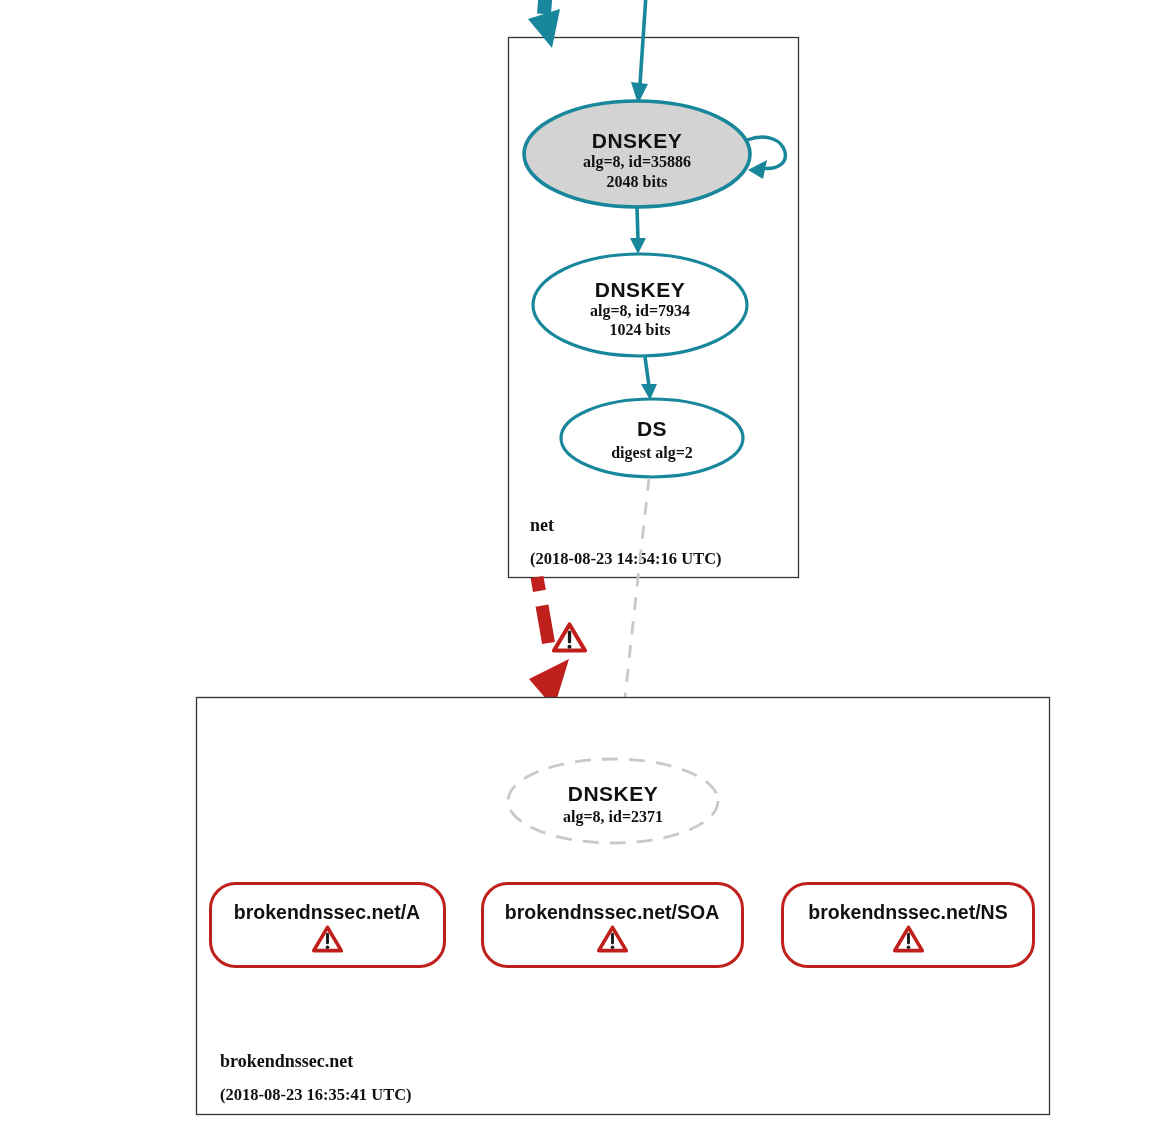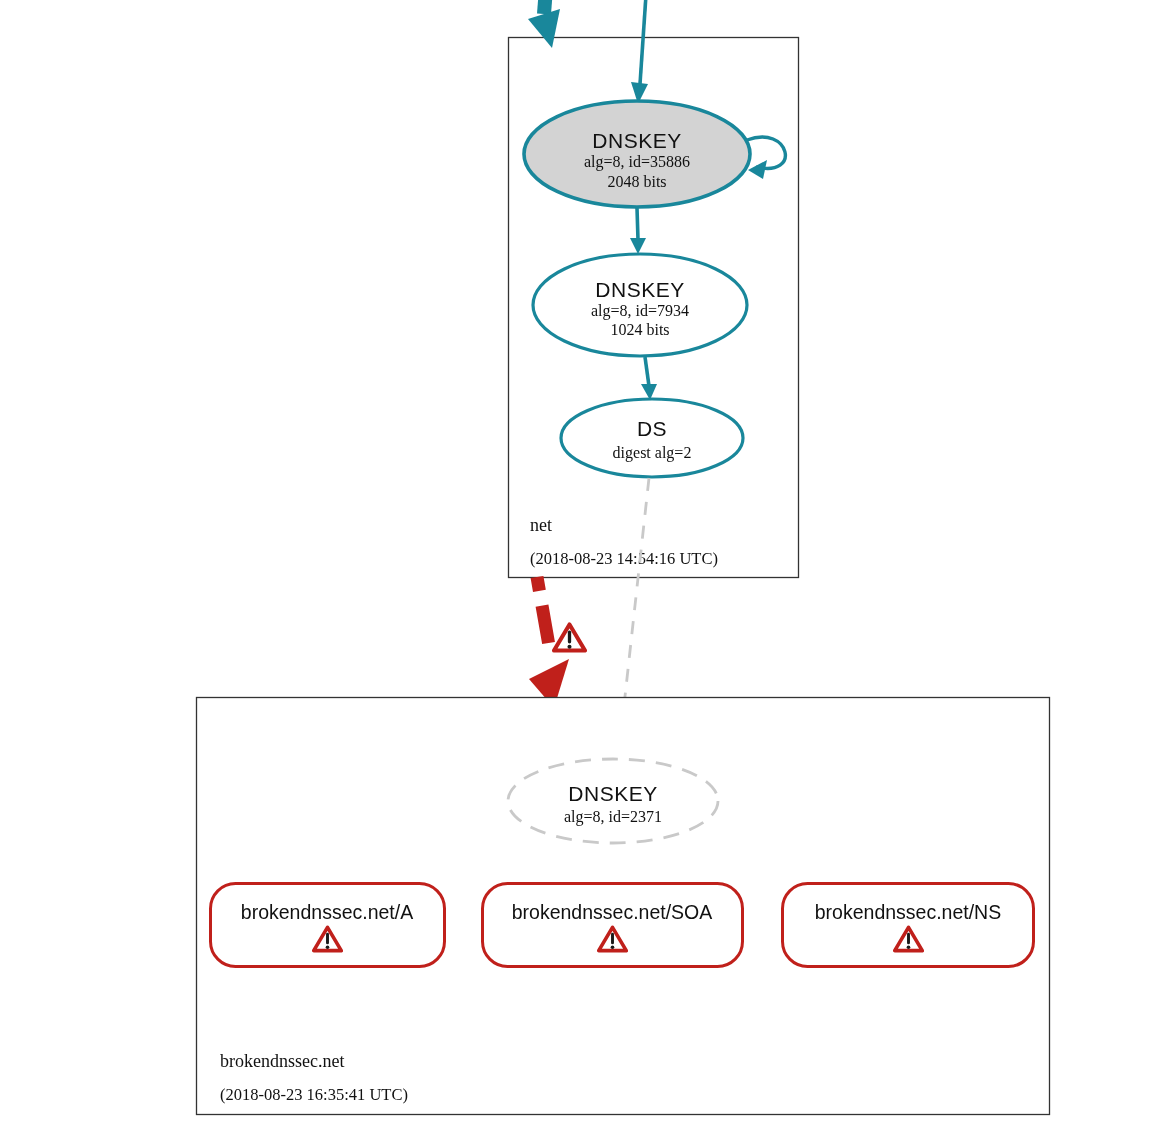--- a/index.html
+++ b/index.html
@@ -1,16 +1,16 @@
 <!DOCTYPE html>
 <html><head>
 <meta charset="utf-8">
 <style>
   html, body { margin: 0; padding: 0; background: #ffffff; }
-  .canvas { position: relative; width: 1154px; height: 1134px; background: #ffffff; overflow: hidden; }
+  .canvas { position: relative; width: 1154px; height: 1134px; background: #ffffff; overflow: hidden; font-weight: bold; }
   svg { display: block; }
   text { user-select: none; }
   .lbl-sans  { font-family: "Liberation Sans", sans-serif; fill: #111111; }
   .lbl-serif { font-family: "Liberation Serif", serif; fill: #111111; }
   .node-title   { font-size: 21px; letter-spacing: 0.5px; }
   .node-detail  { font-size: 16px; }
   .zone-name    { font-size: 18px; }
   .zone-time    { font-size: 16.5px; }
   .rrset-label  { font-size: 19.5px; }
 </style>

